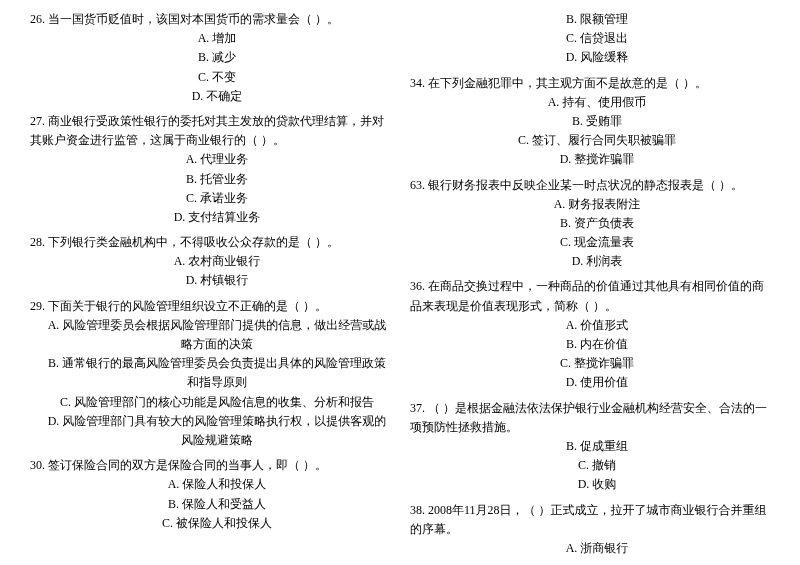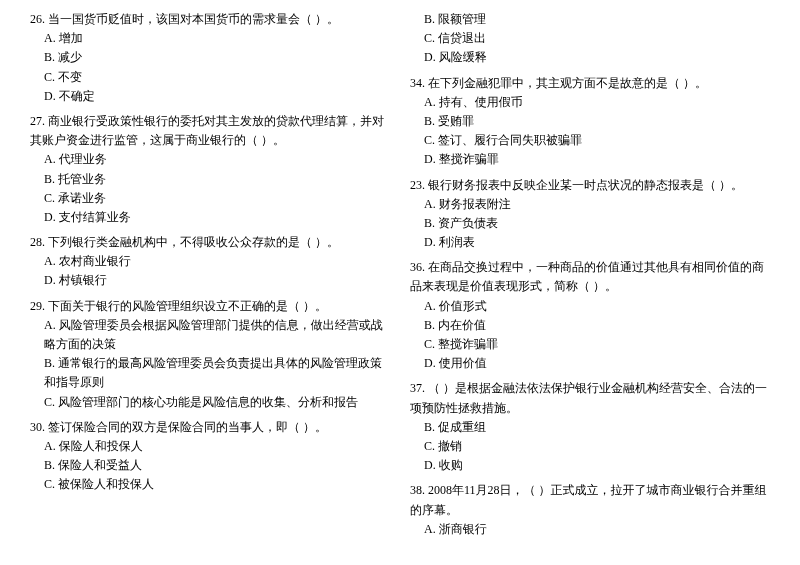--- a/index.html
+++ b/index.html
@@ -23,20 +23,21 @@
       margin-bottom: 6px;
     }
     .question-text {
       line-height: 1.6;
       text-indent: 0;
       font-family: Liberation Serif, serif;
     }
     .option {
       padding-left: 14px;
       line-height: 1.6;
+      text-align: center;
     }
   </style>
 </head>
 <body>
 
 <div class="two-col">
   <div class="col">
 
     <div class="question-block">
       <div class="question-text">26. 当一国货币贬值时，该国对本国货币的需求量会（    ）。</div>
@@ -58,20 +59,21 @@
       <div class="question-text">28. 下列银行类金融机构中，不得吸收公众存款的是（    ）。</div>
       <div class="option">A. 农村商业银行</div>
       <div class="option">D. 村镇银行</div>
     </div>
 
     <div class="question-block">
       <div class="question-text">29. 下面关于银行的风险管理组织设立不正确的是（    ）。</div>
       <div class="option">A. 风险管理委员会根据风险管理部门提供的信息，做出经营或战略方面的决策</div>
       <div class="option">B. 通常银行的最高风险管理委员会负责提出具体的风险管理政策和指导原则</div>
       <div class="option">C. 风险管理部门的核心功能是风险信息的收集、分析和报告</div>
+      <div class="option">D. 风险管理部门具有较大的风险管理策略执行权，以提供客观的风险规避策略</div>
     </div>
 
     <div class="question-block">
       <div class="question-text">30. 签订保险合同的双方是保险合同的当事人，即（    ）。</div>
       <div class="option">A. 保险人和投保人</div>
       <div class="option">B. 保险人和受益人</div>
       <div class="option">C. 被保险人和投保人</div>
 
     </div>
 
@@ -87,23 +89,24 @@
 
     <div class="question-block">
       <div class="question-text">34. 在下列金融犯罪中，其主观方面不是故意的是（    ）。</div>
       <div class="option">A. 持有、使用假币</div>
       <div class="option">B. 受贿罪</div>
       <div class="option">C. 签订、履行合同失职被骗罪</div>
       <div class="option">D. 整搅诈骗罪</div>
     </div>
 
     <div class="question-block">
-      <div class="question-text">23. 银行财务报表中反映企业某一时点状况的静态报表是（    ）。</div>
+      <div class="question-text">63. 银行财务报表中反映企业某一时点状况的静态报表是（    ）。</div>
       <div class="option">A. 财务报表附注</div>
       <div class="option">B. 资产负债表</div>
+      <div class="option">C. 现金流量表</div>
       <div class="option">D. 利润表</div>
     </div>
 
     <div class="question-block">
       <div class="question-text">36. 在商品交换过程中，一种商品的价值通过其他具有相同价值的商品来表现是价值表现形式，简称（    ）。</div>
       <div class="option">A. 价值形式</div>
       <div class="option">B. 内在价值</div>
       <div class="option">C. 整搅诈骗罪</div>
       <div class="option">D. 使用价值</div>
     </div>

